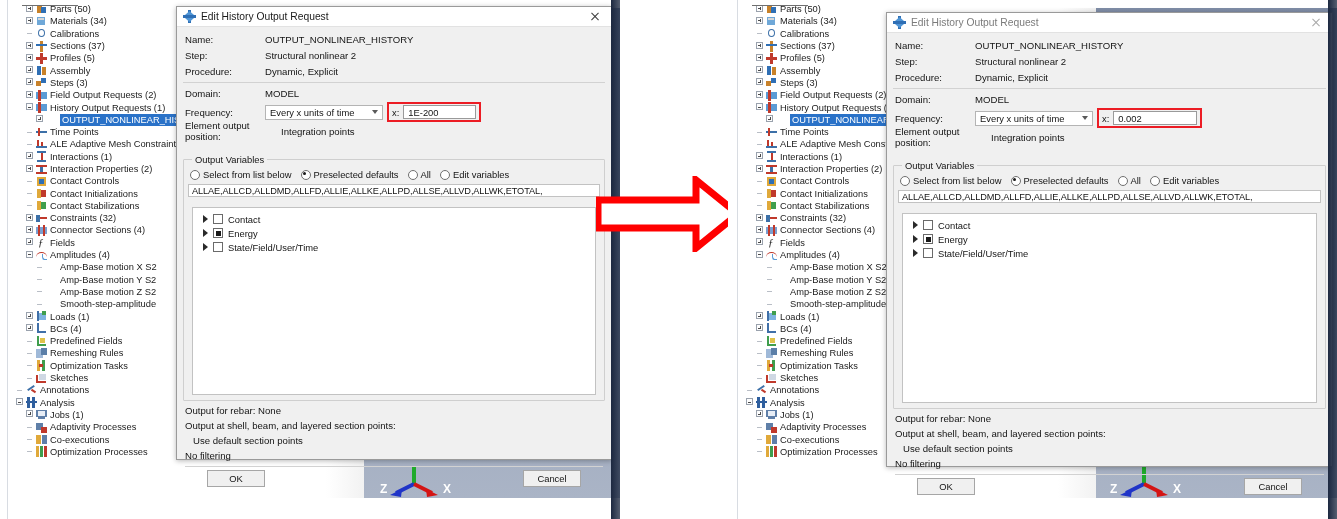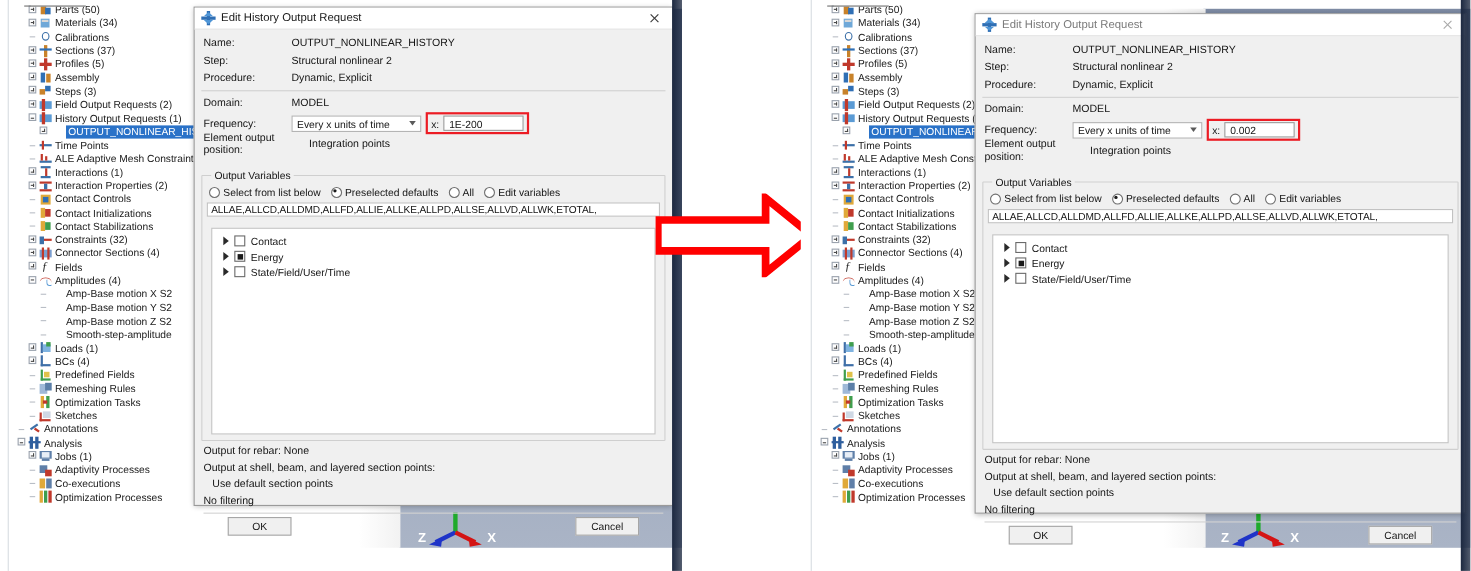--- a/index.html
+++ b/index.html
@@ -1059,21 +1059,21 @@
       <div class="row" style="height:22px;">
         <span class="k">Frequency:</span>
         <span class="combo">
           <span>Every x units of time</span>
           <span class="arw">
               <i></i>
             </span>
         </span>
         <span class="hl">
           <span class="xlab">x:</span>
-          <span class="xbox" style="width:64px;">0.002</span>
+          <span class="xbox" style="width:84px;">0.002</span>
         </span>
       </div>
       <div class="row">
         <span class="k wide">Element output position:</span>
         <span>Integration points</span>
       </div>
 
       <div class="group" style="top:128px;height:242px;">
         <span class="gtitle">Output Variables</span>
         <div class="radios">

